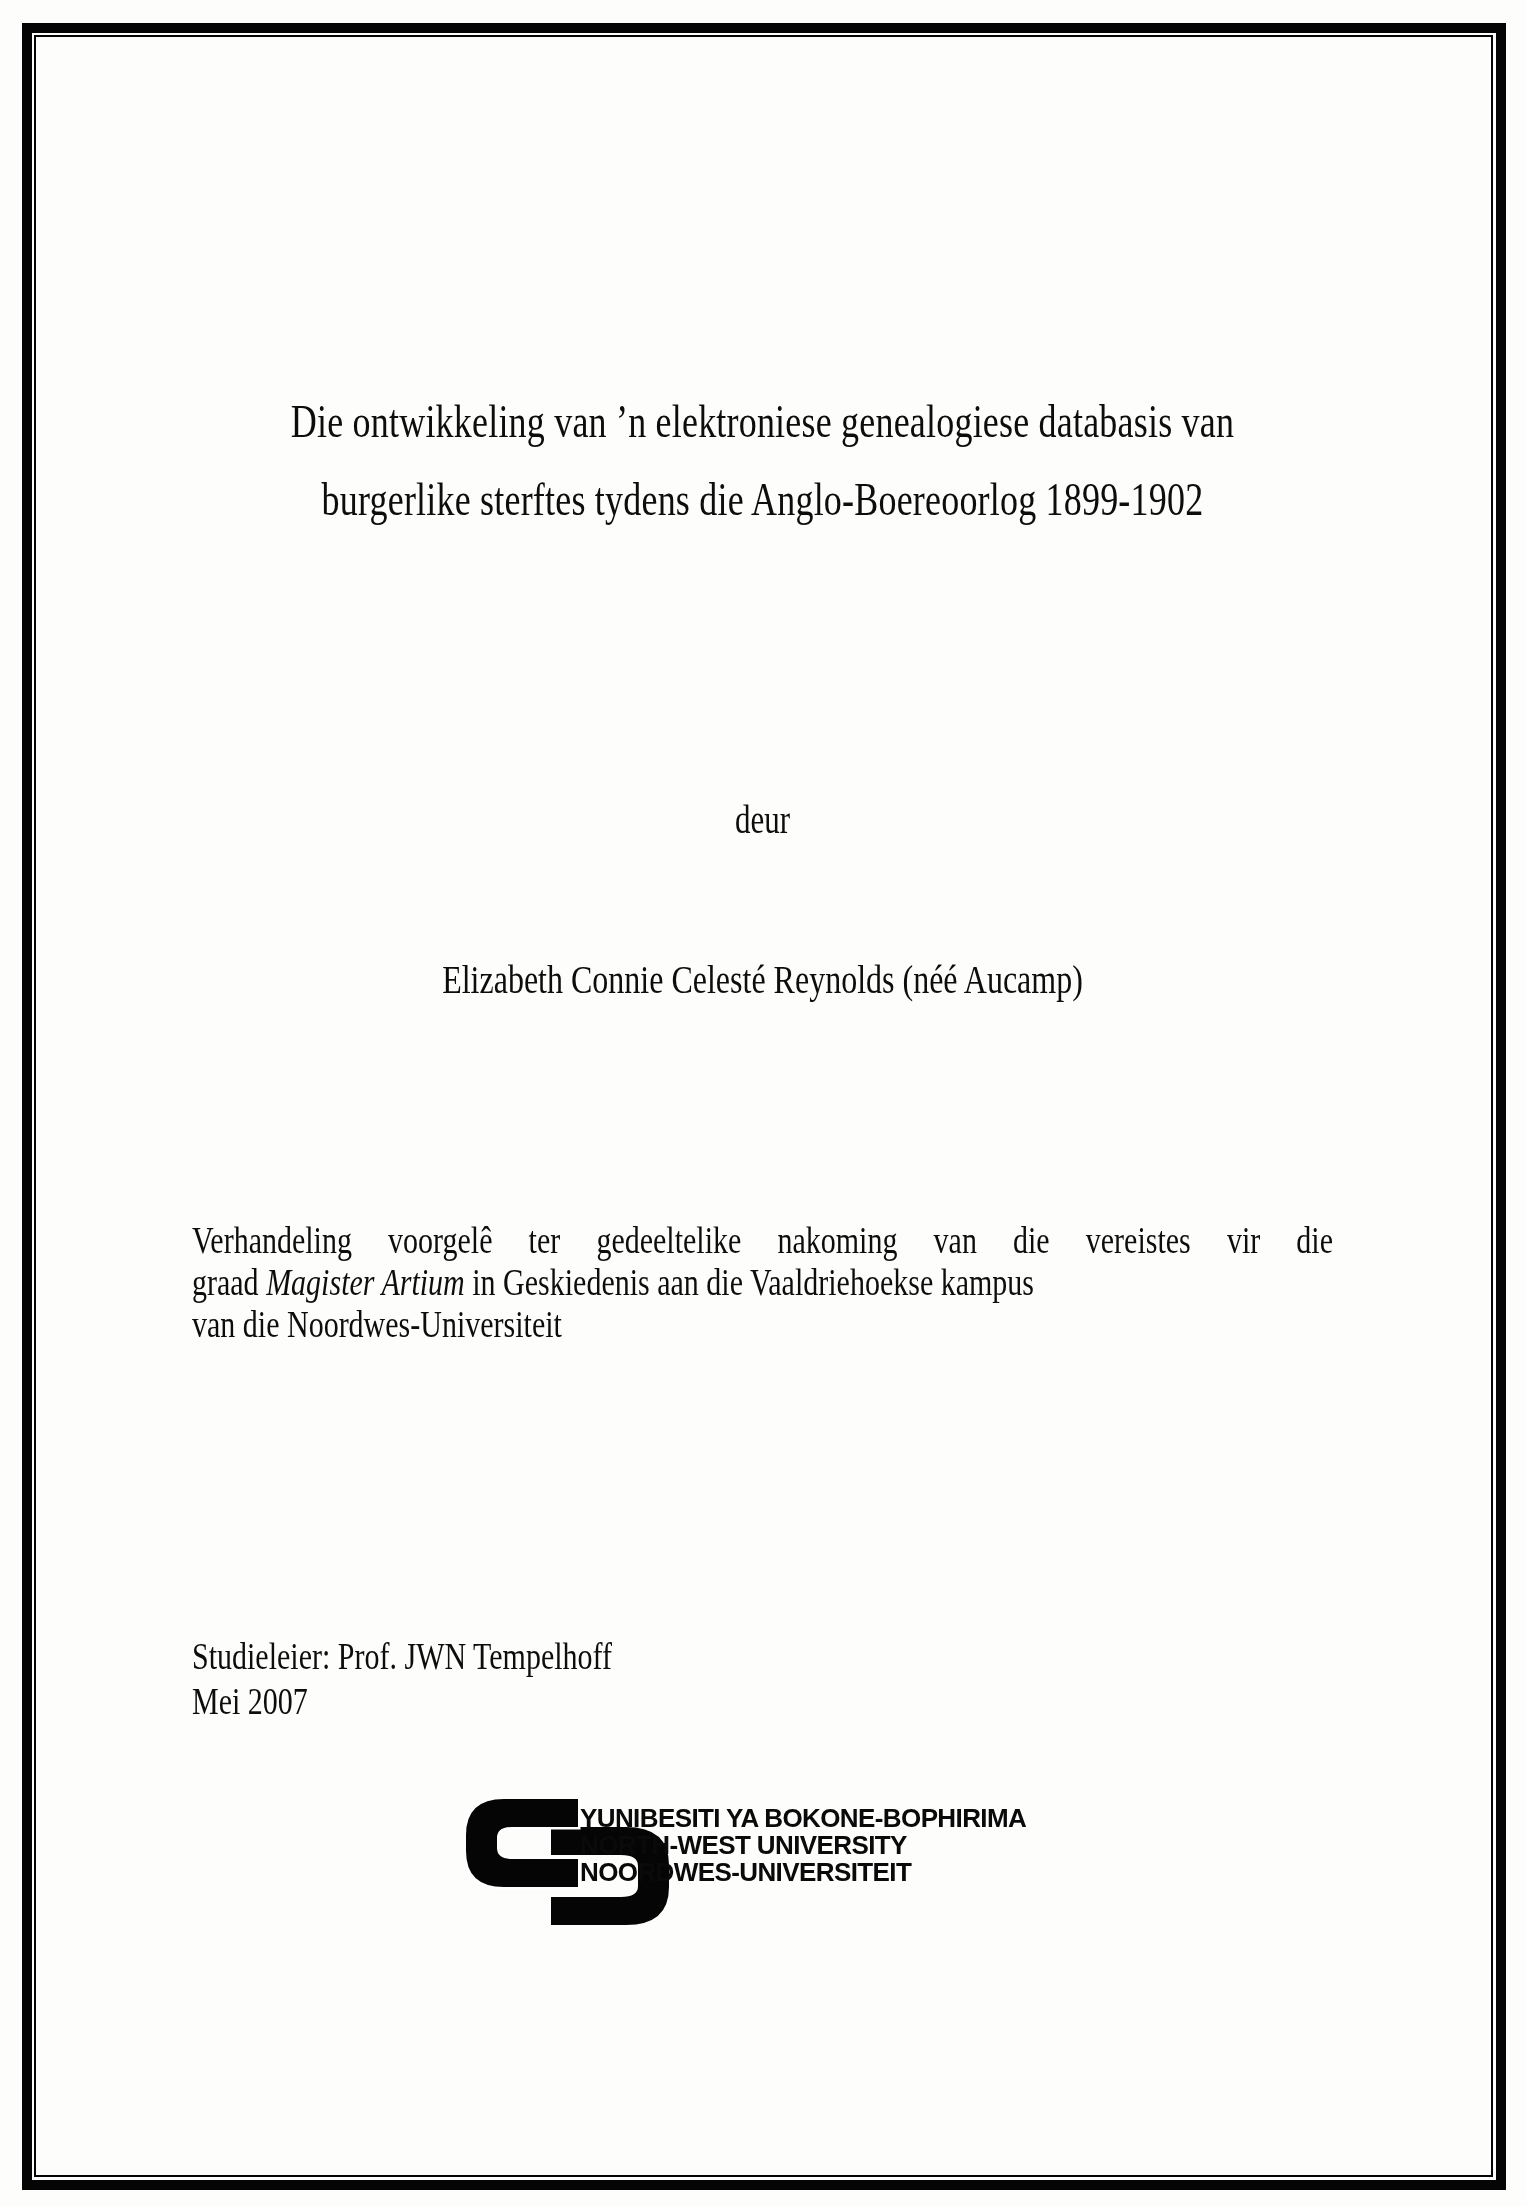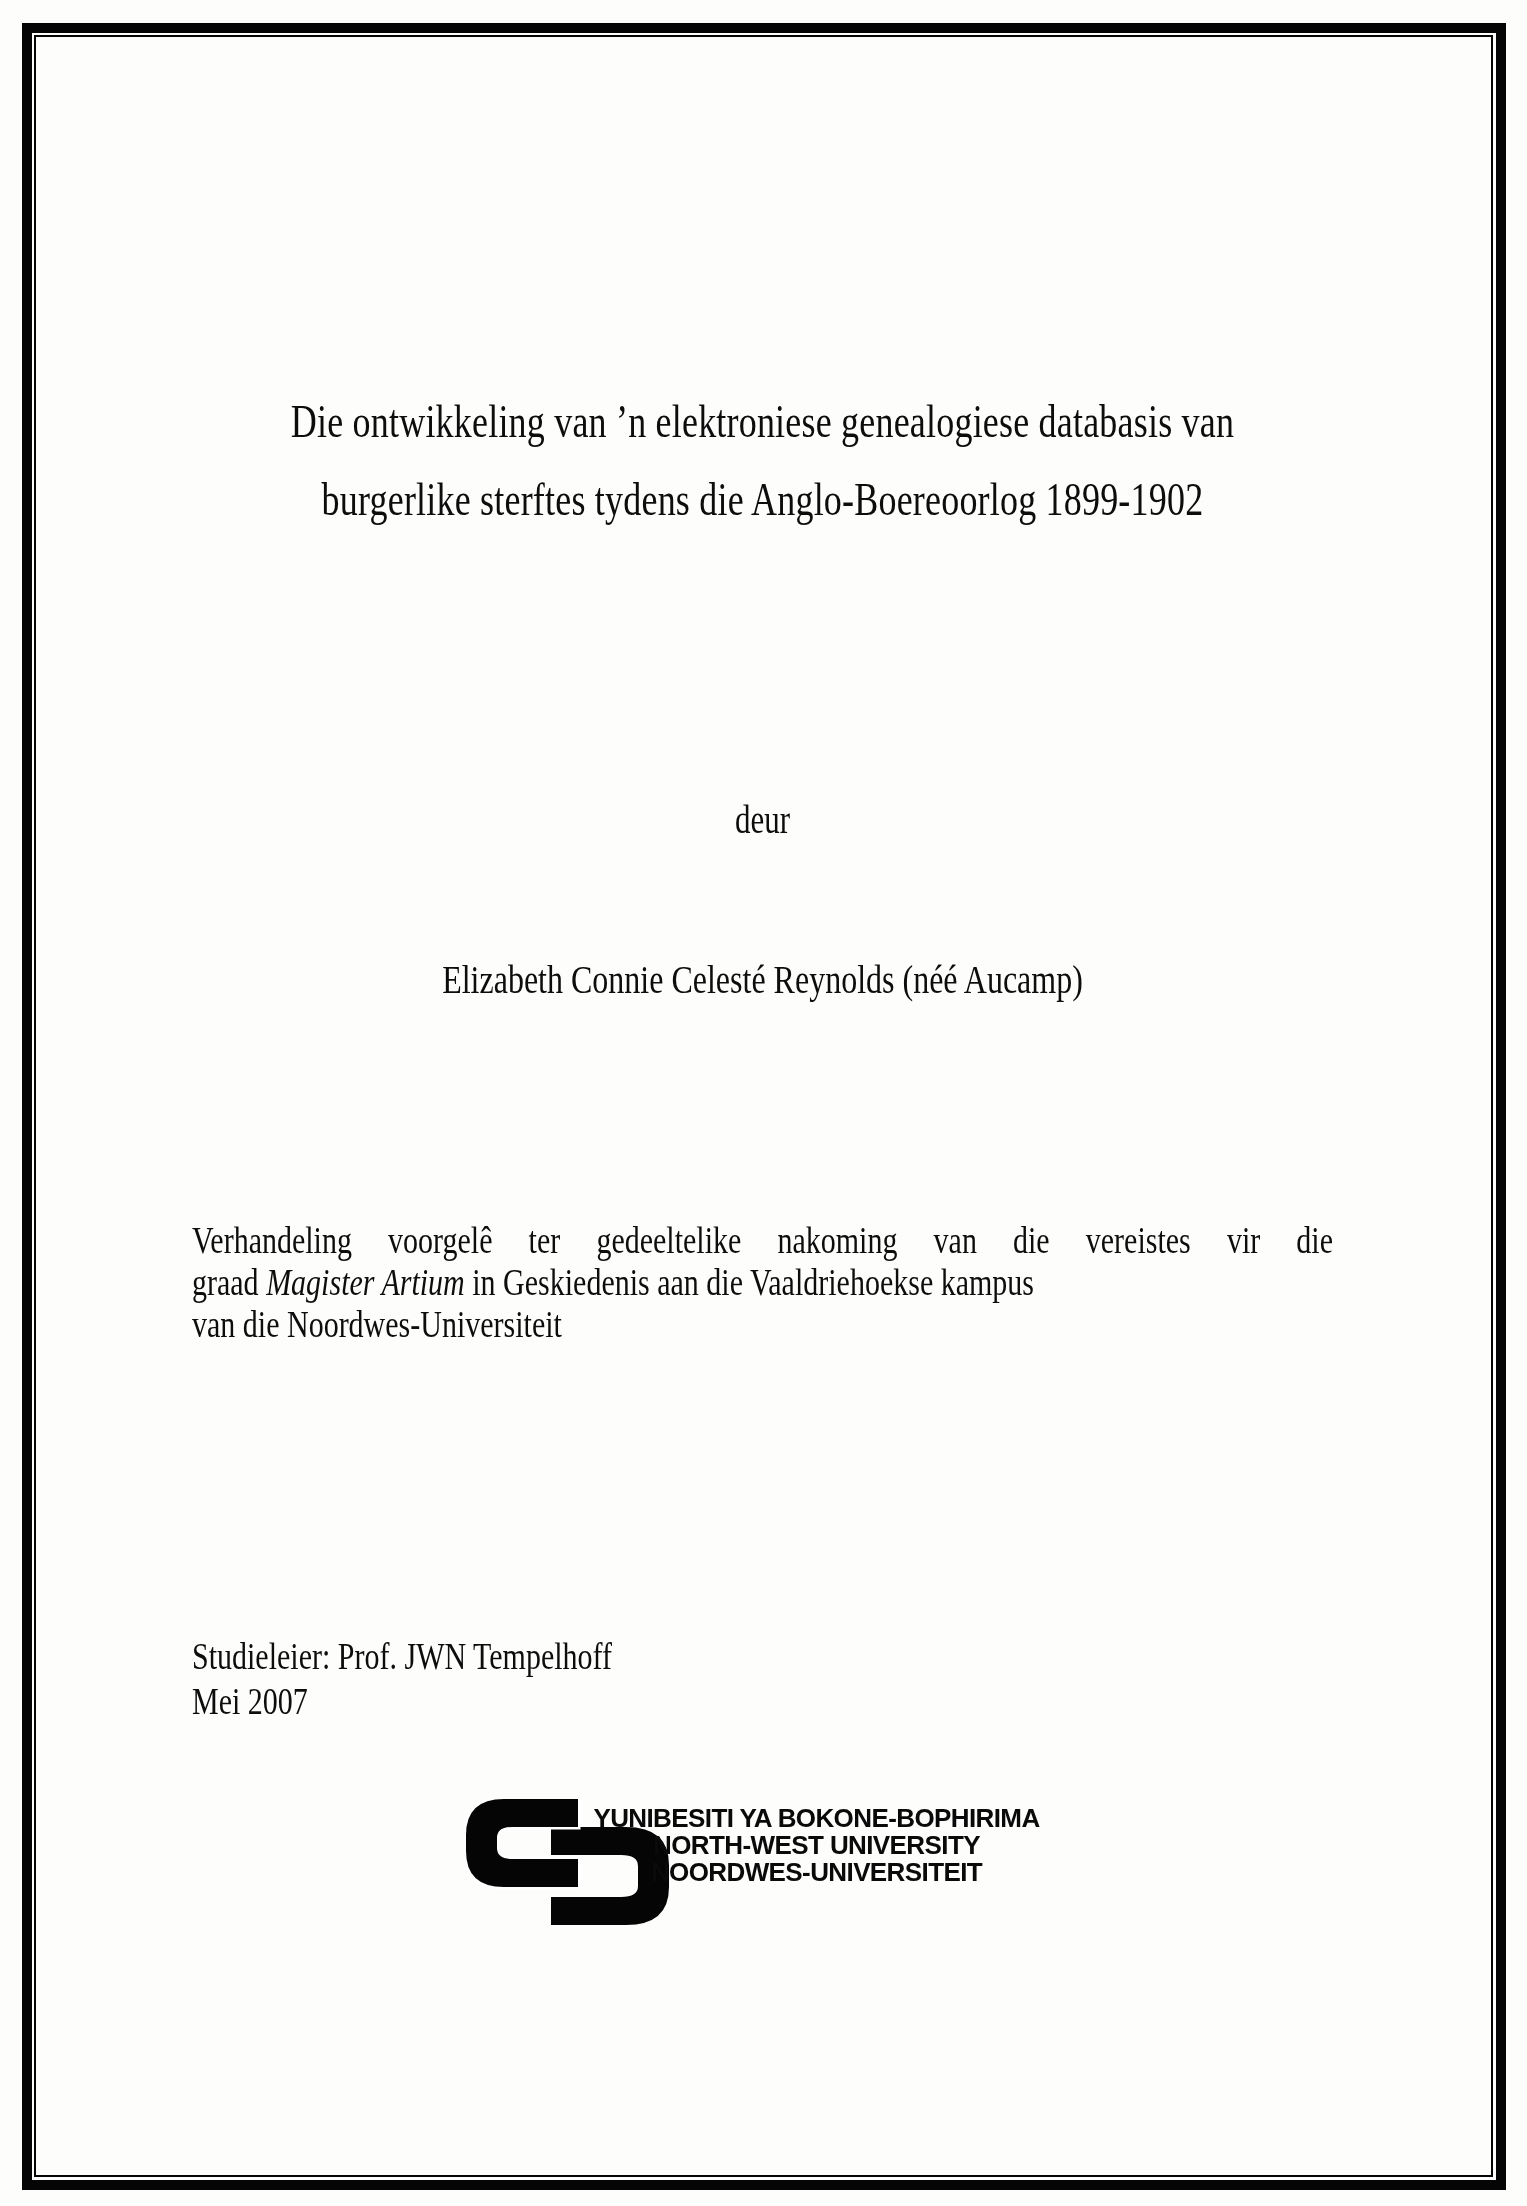--- a/index.html
+++ b/index.html
@@ -77,21 +77,21 @@
     left: 466px;
     top: 1799px;
     width: 203px;
     height: 126px;
   }
   .logo-text {
     position: absolute;
     left: 580px;
     top: 1805px;
     width: 473px;
-    text-align: center;
+    text-align: left;
     font-family: "Liberation Sans", "DejaVu Sans", sans-serif;
     font-weight: bold;
     font-size: 26px;
     line-height: 27px;
     letter-spacing: -0.6px;
     color: #0a0a0a;
     white-space: nowrap;
   }
 </style>
 </head>

